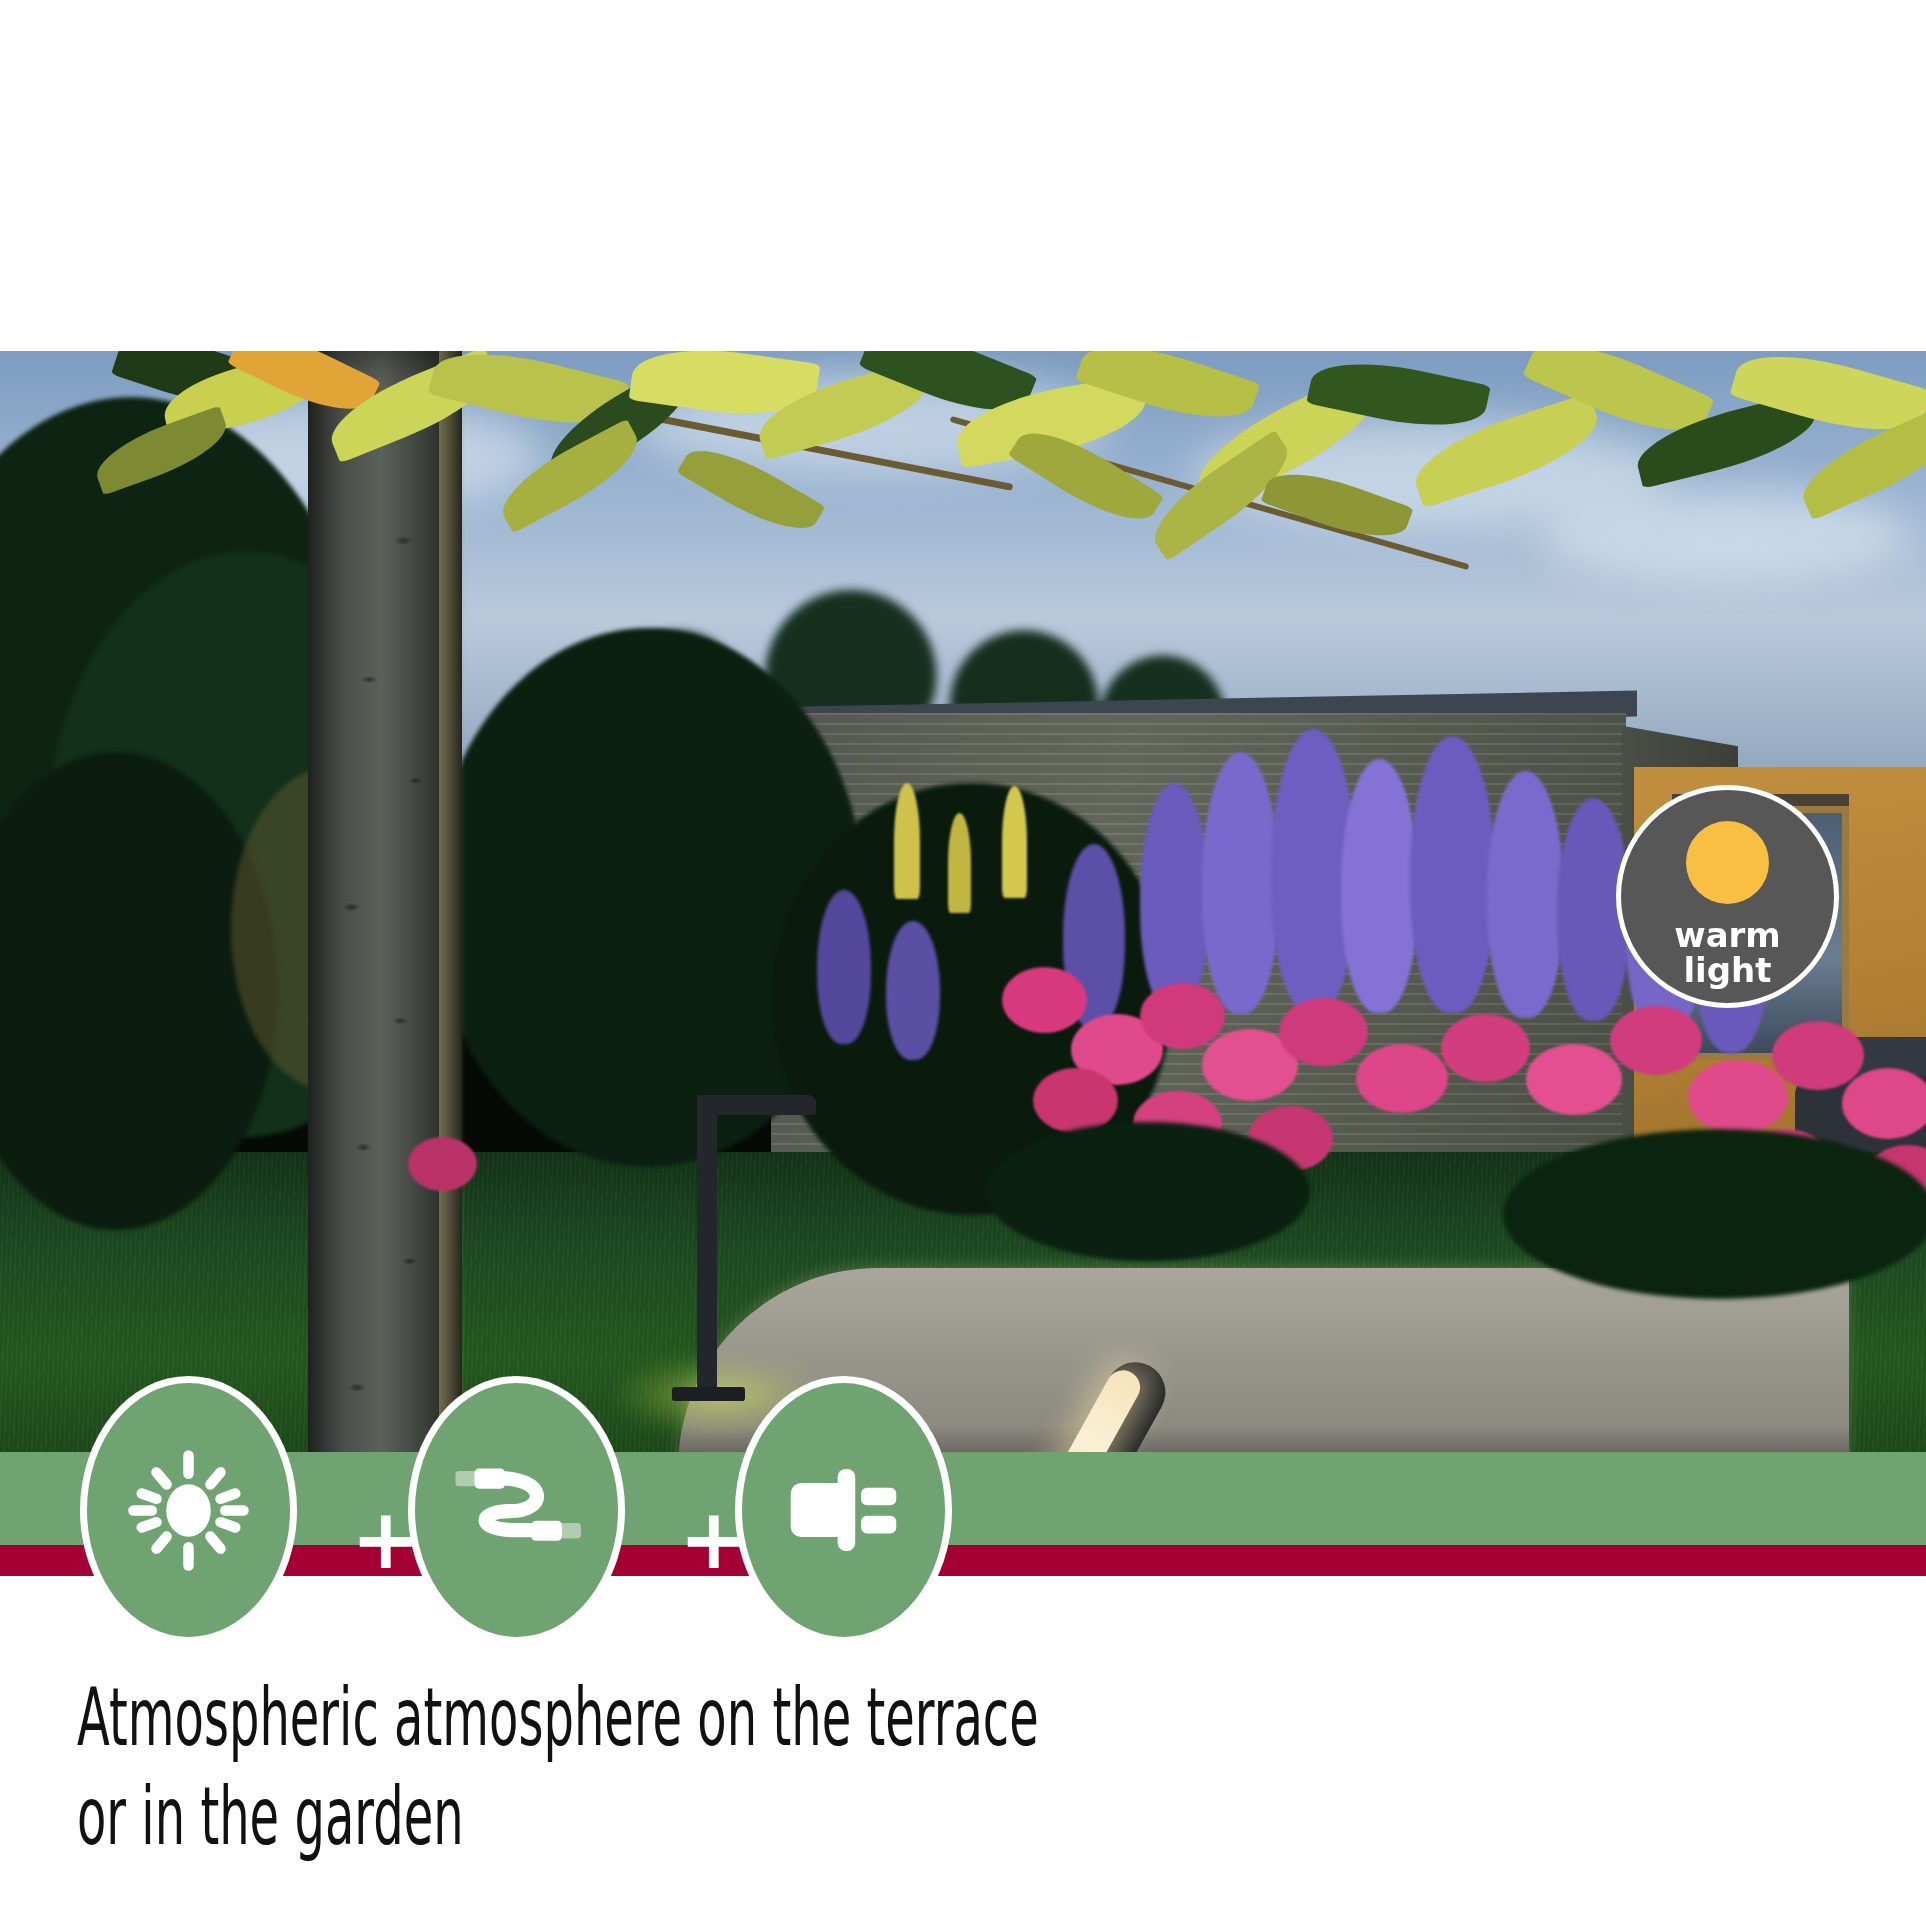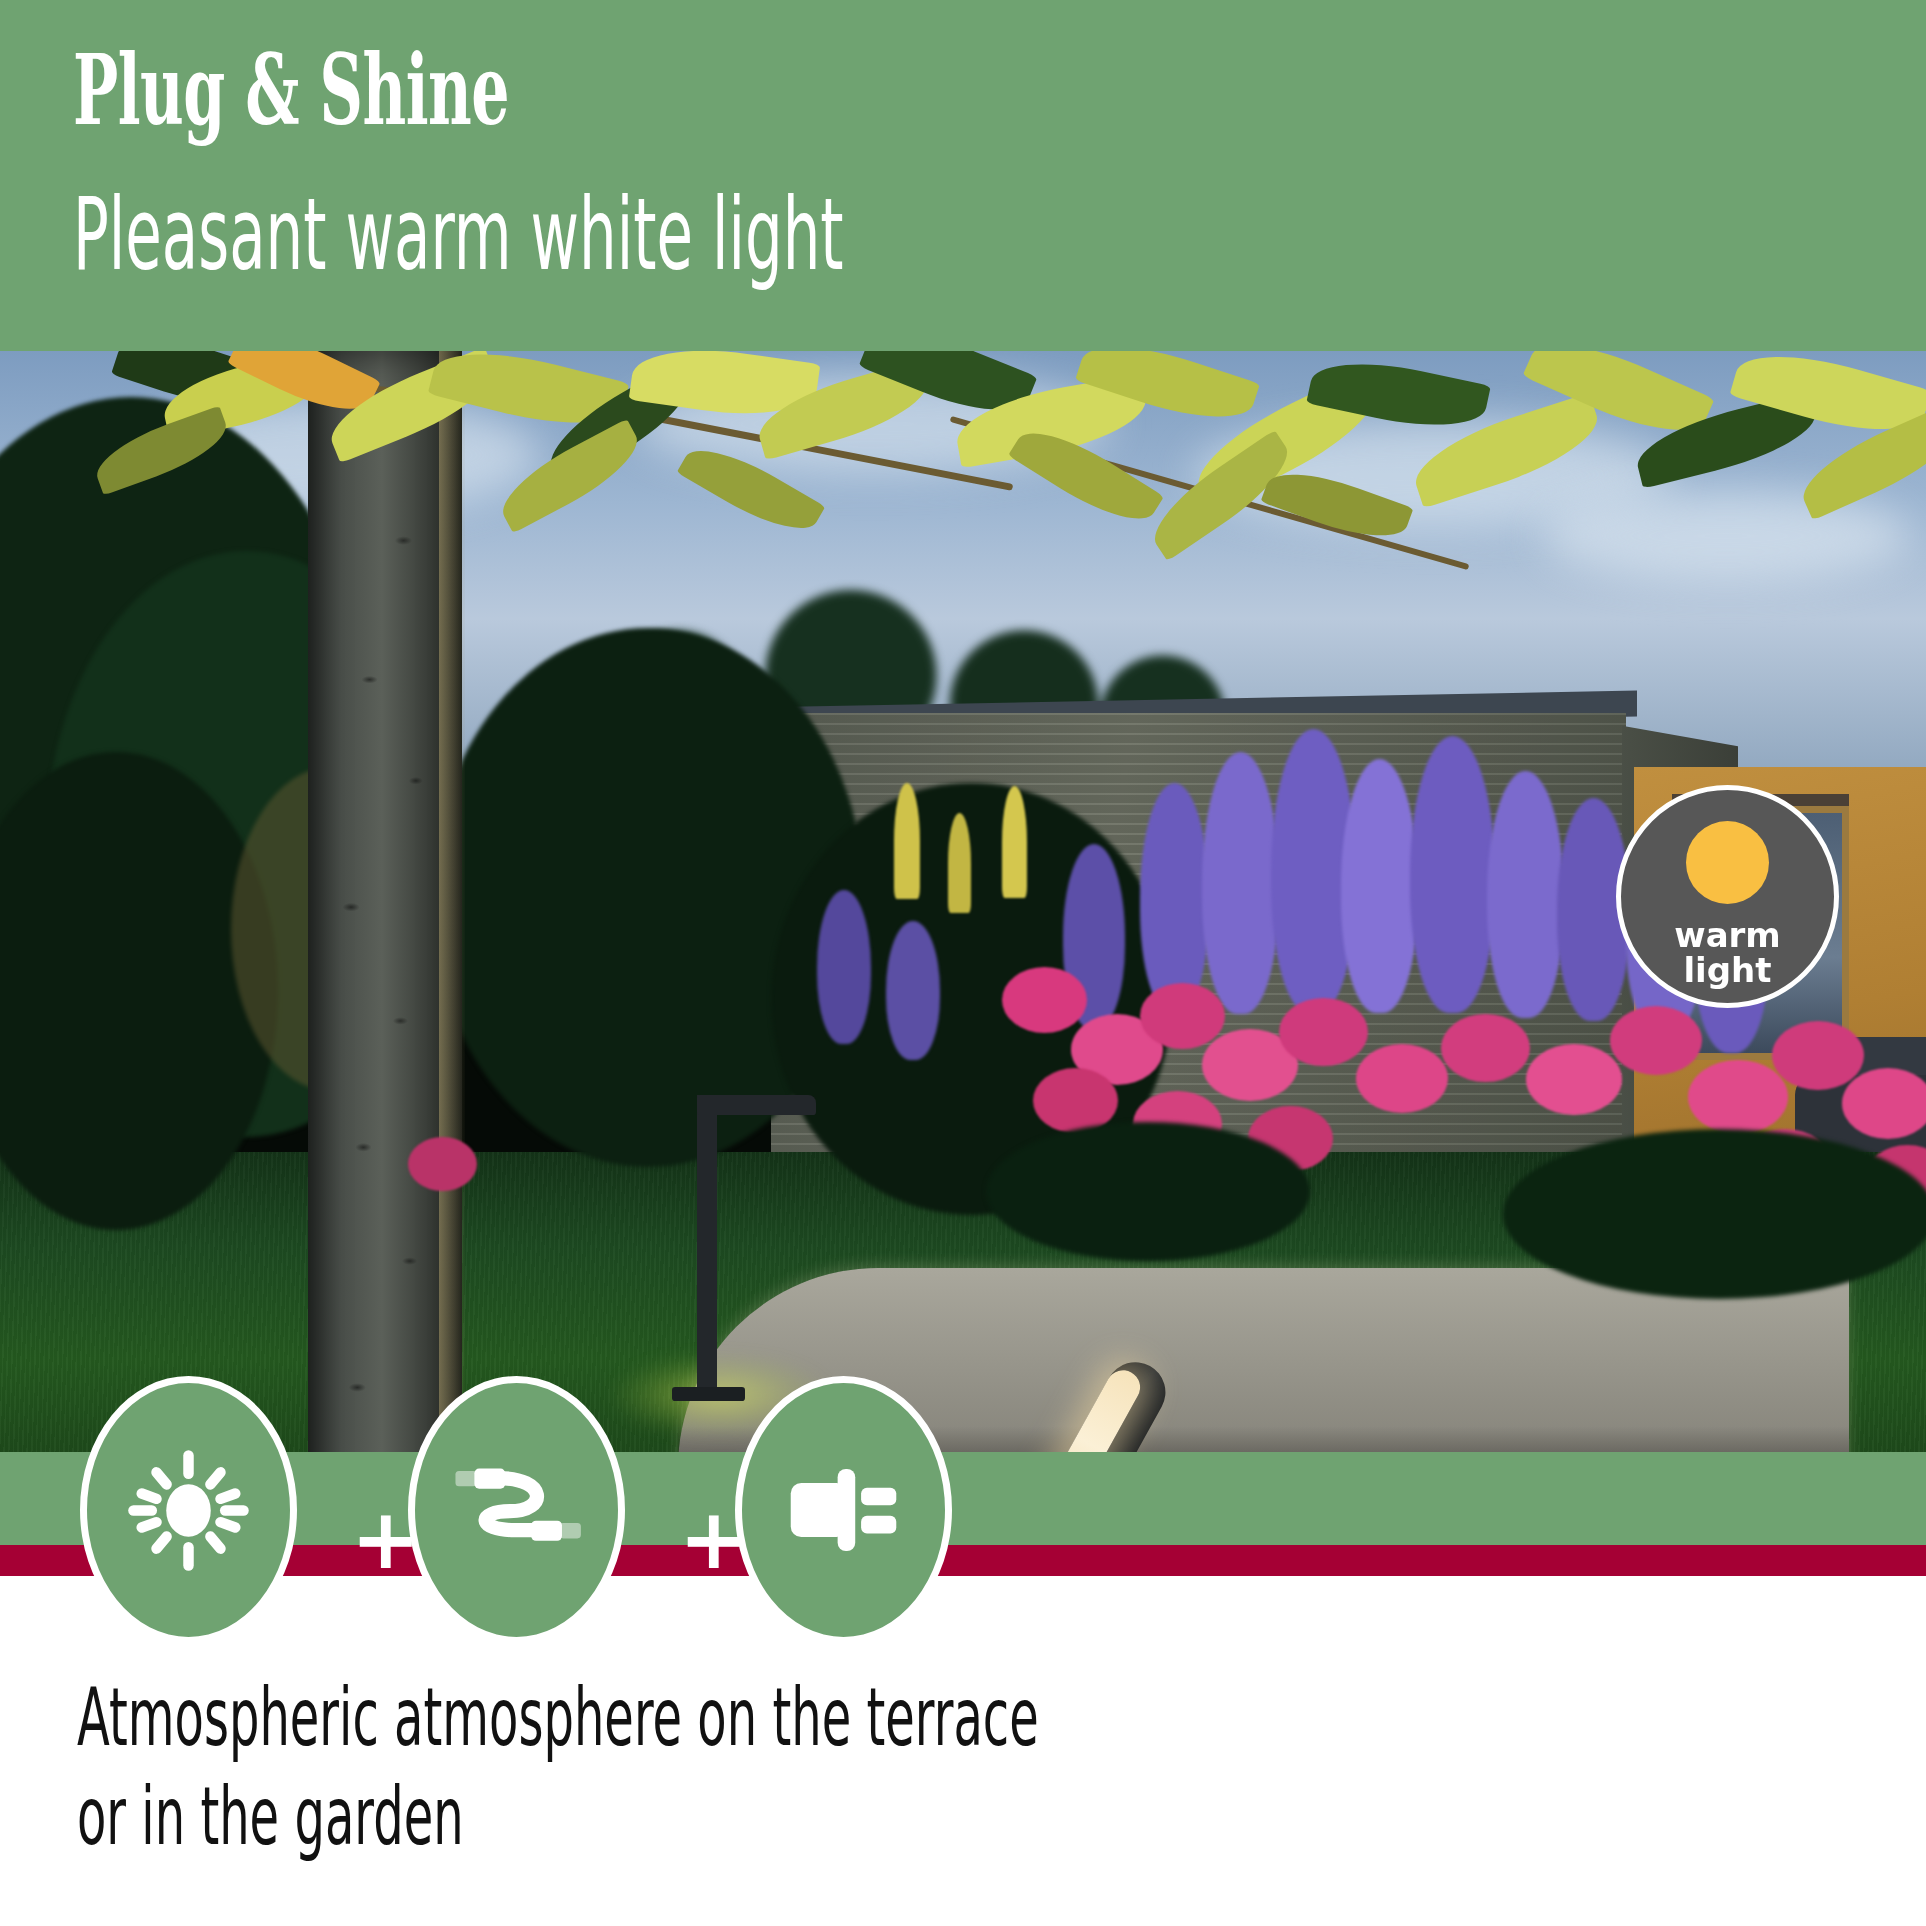--- a/index.html
+++ b/index.html
@@ -258,24 +258,20 @@
     transform:scaleX(0.60);transform-origin:left top;
     white-space:pre;
     font-family:"DejaVu Sans", sans-serif;
   }
 </style>
 </head>
 <body>
 
 <div id="poster">
 
-  <div class="header">
-    <div class="title">Plug &amp; Shine</div>
-    <div class="subtitle">Pleasant warm white light</div>
-  </div>
 
   <div class="photo">
 
     <div class="sky"></div>
     <div class="sky-cloud" style="left:139px;top:46px;width:401px;height:116px;"></div>
     <div class="sky-cloud" style="left:632px;top:23px;width:478px;height:100px;"></div>
     <div class="sky-cloud" style="left:1194px;top:69px;width:478px;height:108px;"></div>
     <div class="sky-cloud" style="left:1541px;top:139px;width:370px;height:92px;"></div>
 
     <div class="treeline"></div>

